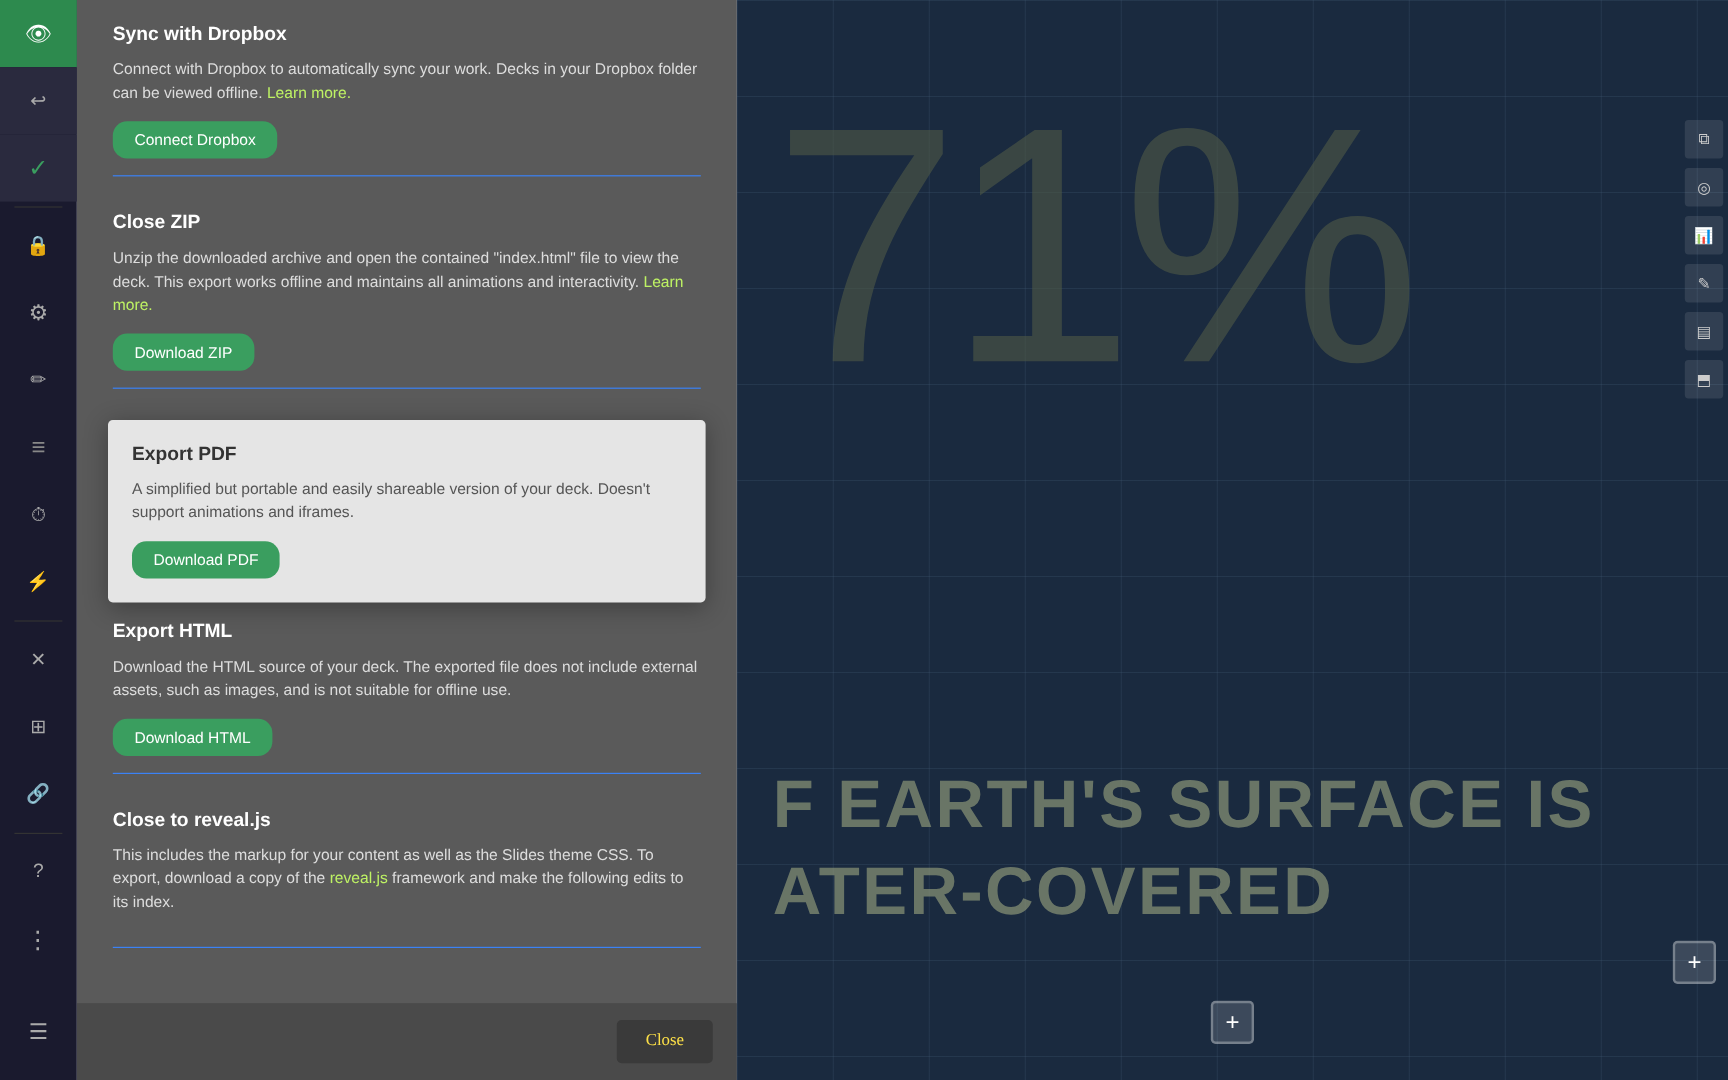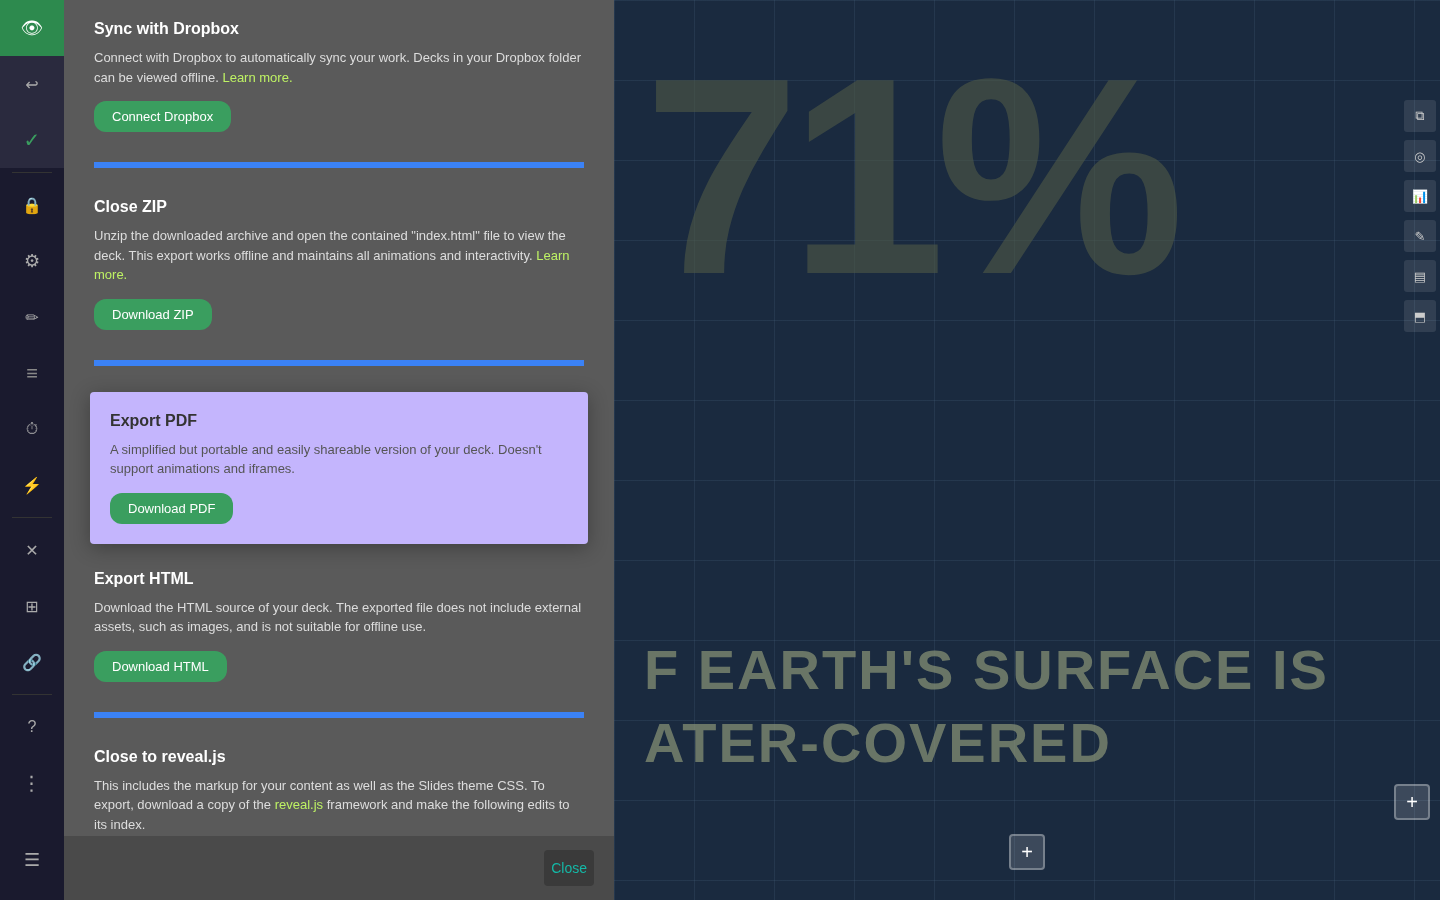--- a/index.html
+++ b/index.html
@@ -82,22 +82,22 @@
       background: #5a5a5a;
       height: 900px;
       overflow-y: auto;
       padding: 20px 30px;
       flex-shrink: 0;
       position: relative;
     }
 
     .export-section {
       margin-bottom: 30px;
-      padding-bottom: 30px;
-      border-bottom: 6px solid #3b82f6;
+      padding-bottom: 14px;
+      border-bottom: 1px solid #3b82f6;
     }
 
     .export-section:last-child {
       border-bottom: none;
     }
 
     .export-title {
       font-size: 16px;
       font-weight: 600;
       color: #fff;
@@ -125,24 +125,24 @@
       font-weight: 500;
     }
 
     .btn-green {
       background: #3a9e5f;
       color: white;
     }
 
     
     .export-section-highlight {
-      background: #c4b5fd;
+      background: #e5e5e5;
       border-radius: 4px;
       padding: 20px;
-      margin: -4px -4px 26px -4px;
+      margin: -4px -4px 16px -4px;
       box-shadow: 0 4px 20px rgba(0,0,0,0.3);
     }
 
     .export-section-highlight .export-title {
       color: #333;
     }
 
     .export-section-highlight .export-desc {
       color: #555;
     }
@@ -163,26 +163,26 @@
       top: 0; left: 0; right: 0; bottom: 0;
       display: flex;
       flex-direction: column;
       align-items: flex-start;
       justify-content: center;
       padding: 40px 60px;
     }
 
     .big-number {
       font-size: 280px;
-      font-weight: 700;
+      font-weight: 400;
       color: rgba(80, 90, 70, 0.6);
       line-height: 1;
       letter-spacing: -10px;
       position: absolute;
-      top: 36px;
+      top: 65px;
       left: 30px;
     }
 
     .slide-text-bottom {
       position: absolute;
       bottom: 120px;
       left: 30px;
       right: 30px;
     }
 
@@ -266,26 +266,27 @@
       left: 0;
       width: 550px;
       background: #4a4a4a;
       padding: 14px 20px;
       display: flex;
       justify-content: flex-end;
     }
 
     .btn-close {
       background: #3a3a3a;
-      color: #14b8a6;
+      color: #fde047;
       border: none;
       border-radius: 4px;
-      padding: 10px 7px;
+      padding: 10px 24px;
       font-size: 14px;
       cursor: pointer;
+      font-family: Liberation Serif, serif;
     }
 
     
     .grid-overlay {
       position: absolute;
       top: 0; left: 0; right: 0; bottom: 0;
       background-image: 
         linear-gradient(rgba(100,130,160,0.15) 1px, transparent 1px),
         linear-gradient(90deg, rgba(100,130,160,0.15) 1px, transparent 1px);
       background-size: 80px 80px;

